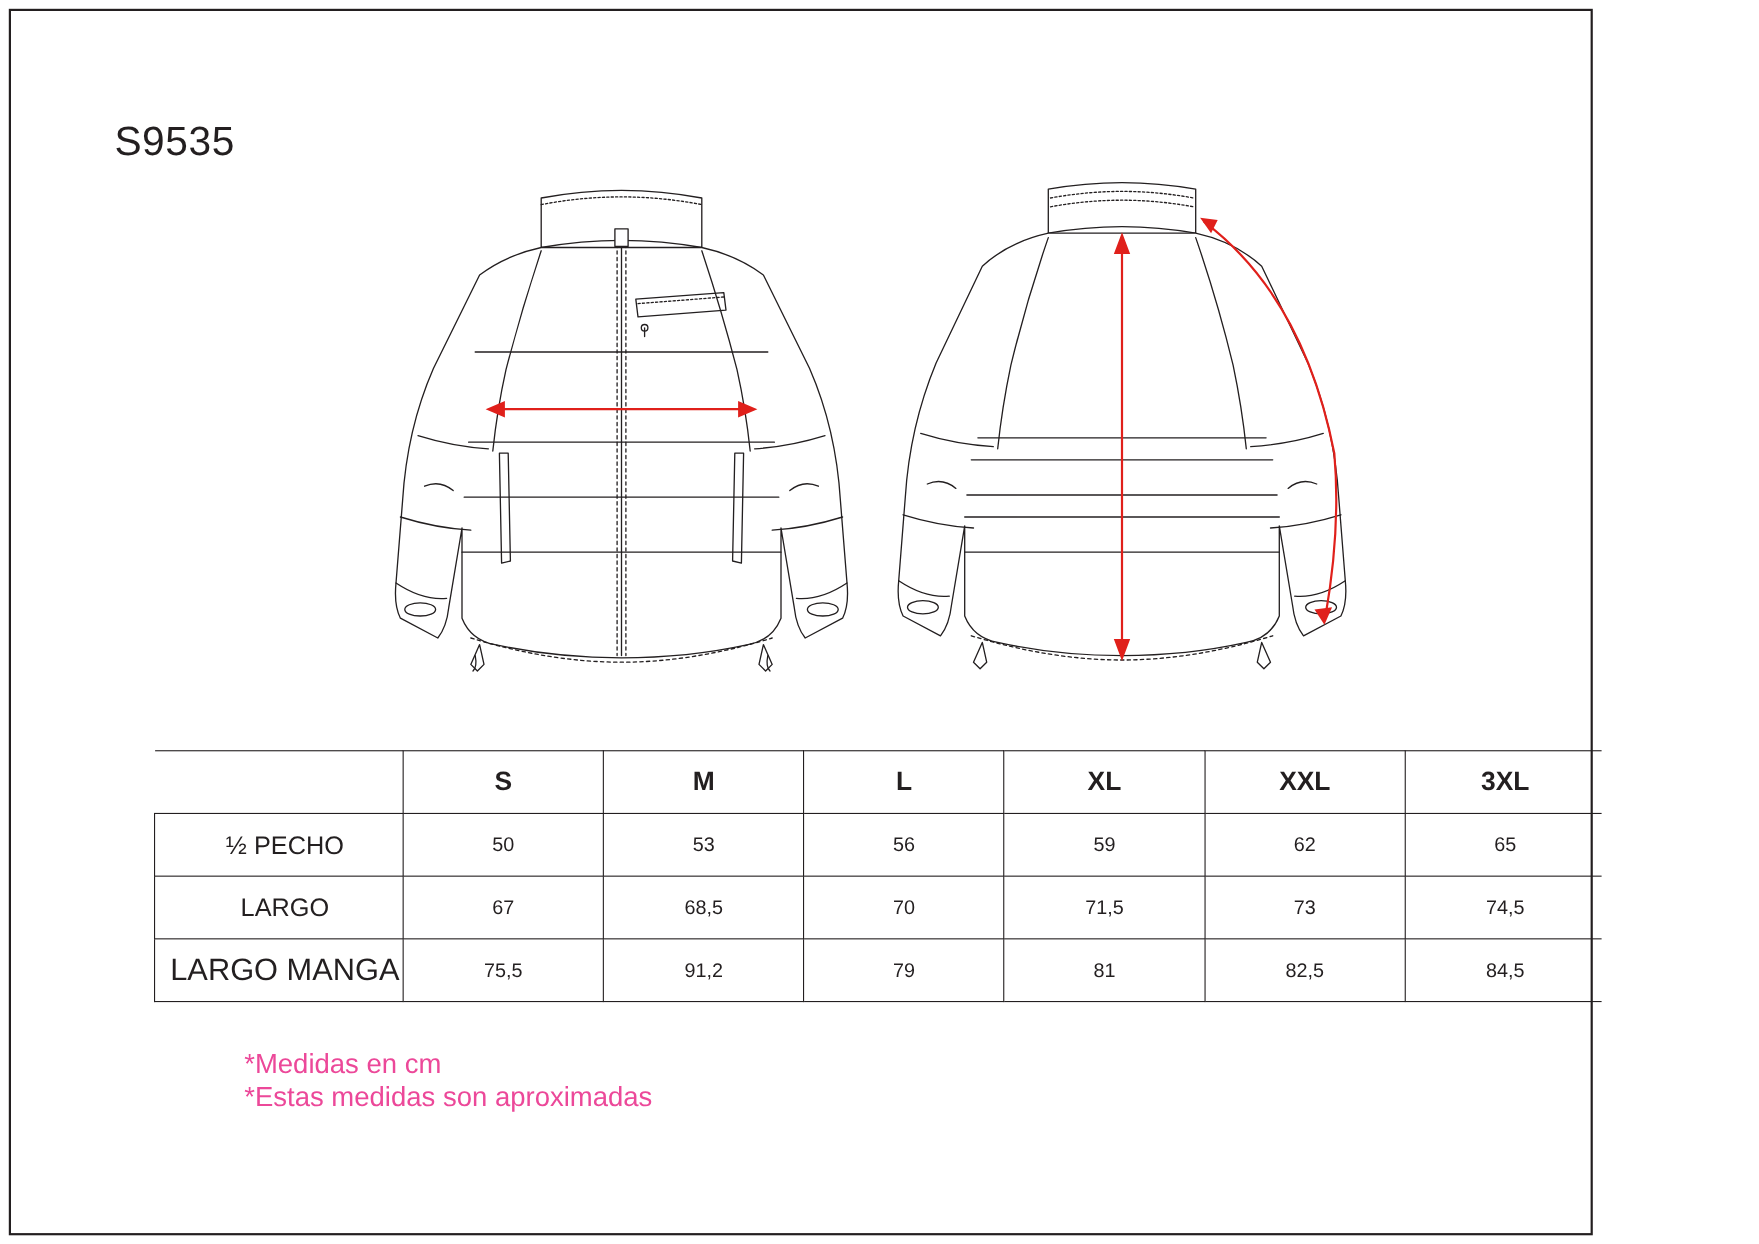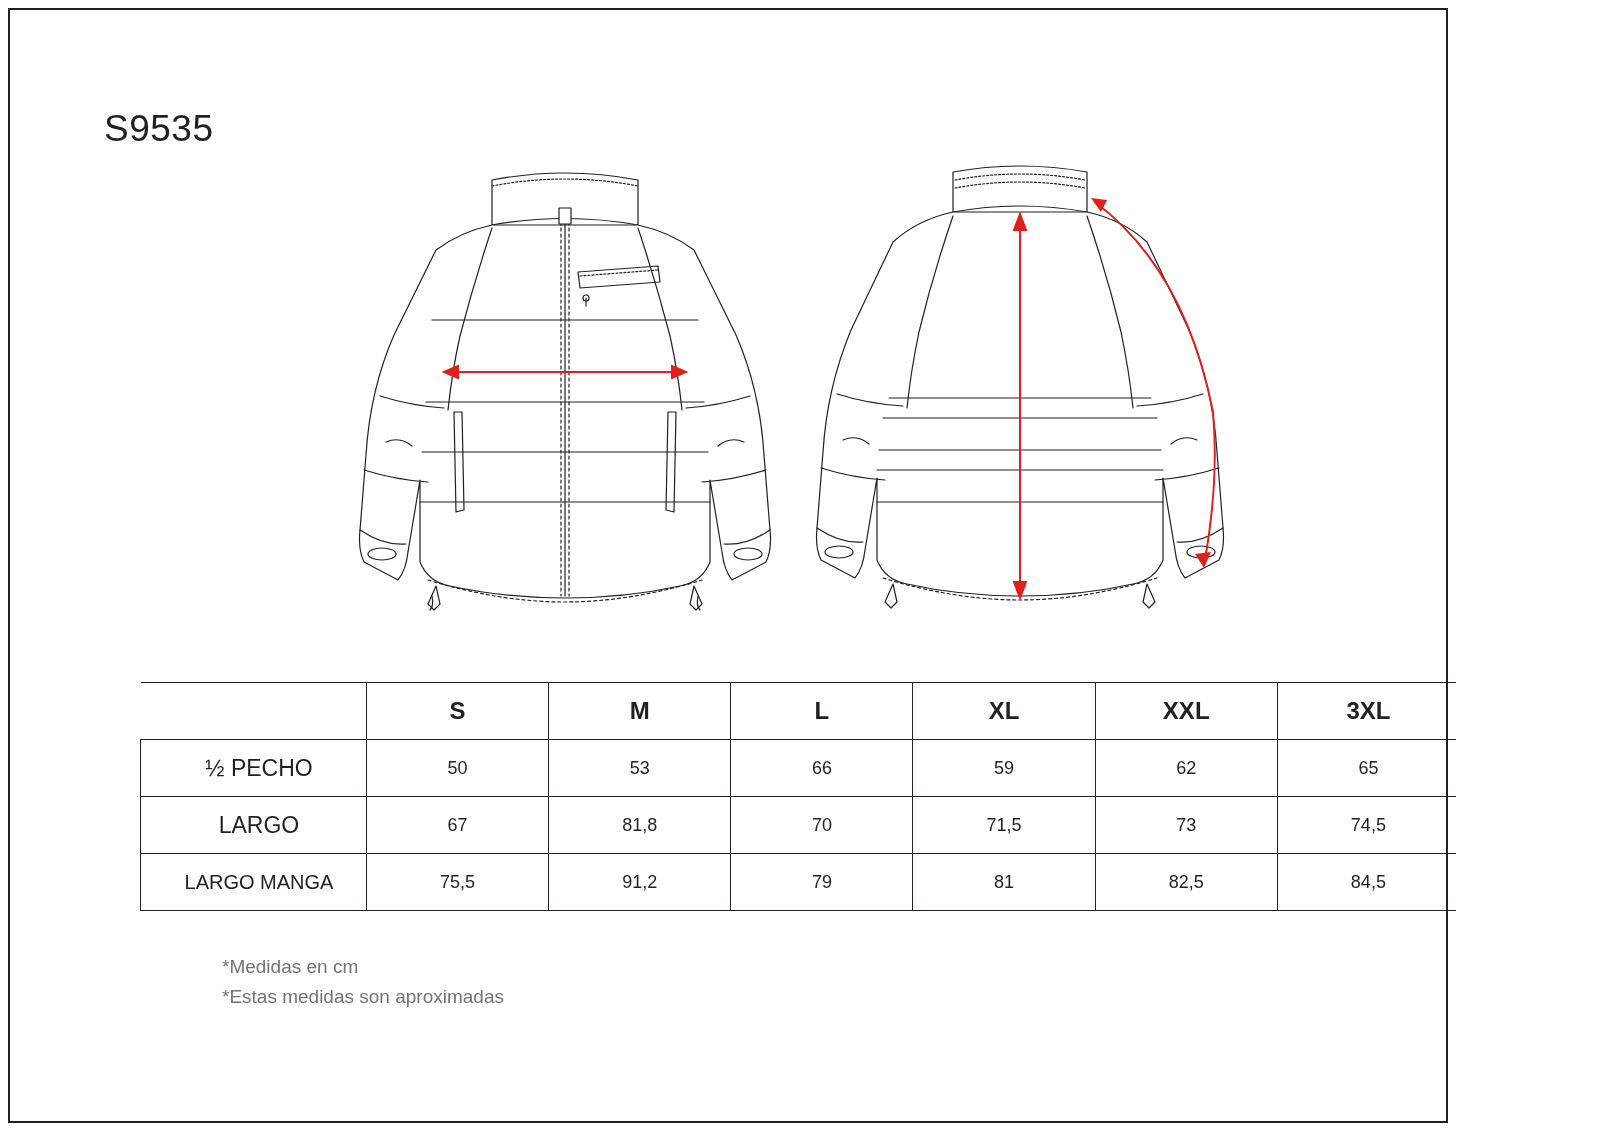--- a/index.html
+++ b/index.html
@@ -78,38 +78,38 @@
   .size-table thead th {
     font-size: 24px;
     font-weight: bold;
   }
   .size-table tbody td.row-label {
     text-align: center;
     padding-left: 12px;
     font-size: 23px;
   }
   .size-table tbody tr:last-child td.row-label {
-    font-size: 20px;
+    font-size: 28px;
   }
   .size-table thead th.head-label {
     border-top: 1px solid transparent;
   }
   
   .size-table thead th:first-child {
     border-top-color: #231f20;
     border-left-color: #231f20;
   }
 
   .notes {
     position: absolute;
     left: 222px;
     top: 952px;
-    font-size: 19px;
+    font-size: 25px;
     line-height: 30px;
-    color: #737373;
+    color: #ec4899;
   }
   .notes div { white-space: pre; }
 </style>
 </head>
 <body>
 
 <div class="page">
 
   <div class="page-border"></div>
 
@@ -248,29 +248,29 @@
         <th>XL</th>
         <th>XXL</th>
         <th>3XL</th>
       </tr>
     </thead>
     <tbody>
       <tr>
         <td class="row-label">½ PECHO</td>
         <td>50</td>
         <td>53</td>
-        <td>66</td>
+        <td>56</td>
         <td>59</td>
         <td>62</td>
         <td>65</td>
       </tr>
       <tr>
         <td class="row-label">LARGO</td>
         <td>67</td>
-        <td>81,8</td>
+        <td>68,5</td>
         <td>70</td>
         <td>71,5</td>
         <td>73</td>
         <td>74,5</td>
       </tr>
       <tr>
         <td class="row-label">LARGO MANGA</td>
         <td>75,5</td>
         <td>91,2</td>
         <td>79</td>

